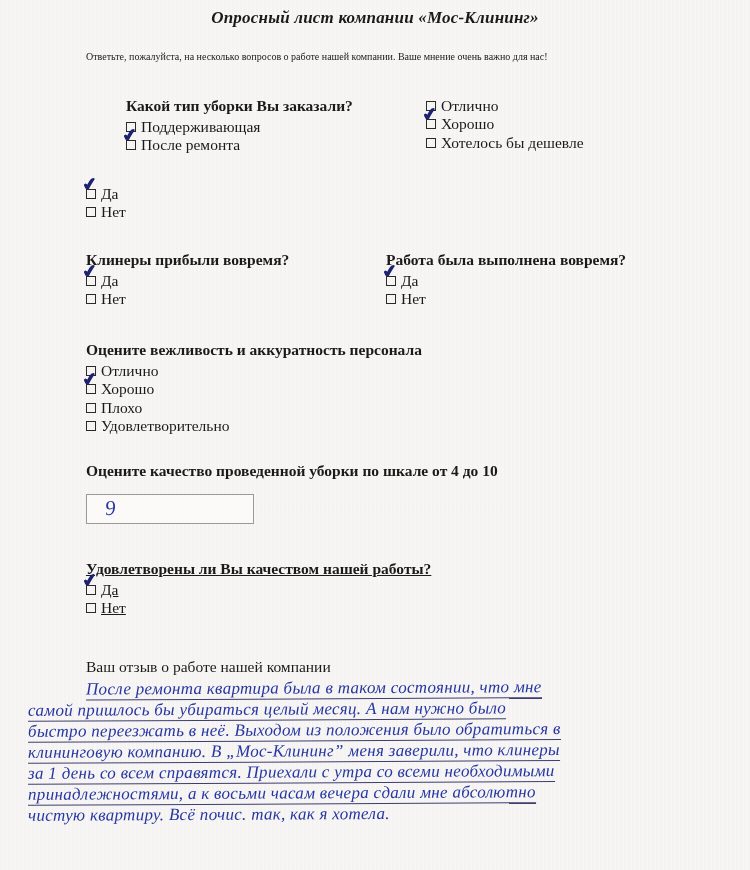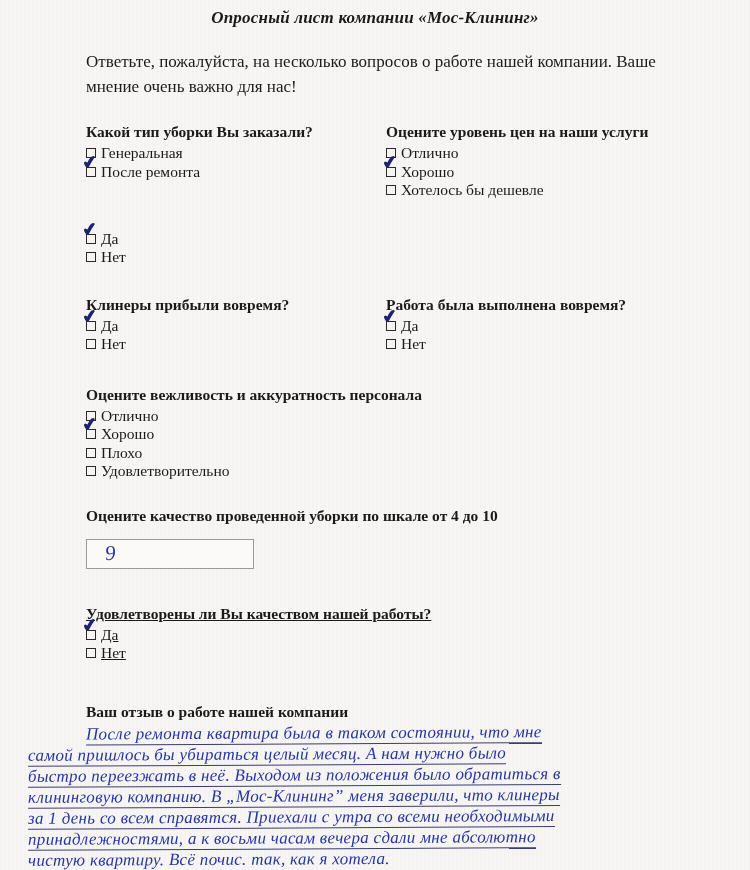--- a/index.html
+++ b/index.html
@@ -20,21 +20,21 @@
   .title {
     padding-top:8px;
     text-align:center;
     font-weight:bold;
     font-size:17px;
     letter-spacing:0.2px;
     font-style:italic;
   }
   .intro {
     margin:22px 80px 0 86px;
-    font-size:17px;
+    font-size:10px;
     line-height:1.45;
   }
   .qrow { display:flex; }
   .col-left  { width:300px; margin-left:86px; }
   .col-right { flex:1; }
   .qblock { margin-left:86px; }
   .q-label { font-weight:bold; font-size:15.5px; margin-bottom:3px; }
   .opt { font-size:15.5px; line-height:18.5px; white-space:nowrap; }
   .cbwrap {
     position:relative;
@@ -50,21 +50,21 @@
   }
   .tick {
     position:absolute; left:-4px; top:-14px;
     font-family:"DejaVu Sans", sans-serif;
     font-weight:bold;
     font-size:18px;
     color:#1d2370;
     transform:rotate(-8deg);
     text-shadow:0.5px 0.5px 0 #1d2370;
   }
-  .m-row1   { margin-top:24px; }
+  .m-row1   { margin-top:32px;padding-left:40px; }
   .m-phone  { margin-top:30px; }
   .m-row2   { margin-top:29px; }
   .m-polite { margin-top:32px; }
   .m-qual   { margin-top:26px; }
   .m-satisf { margin-top:36px;text-decoration:underline; }
   .m-review { margin-top:40px; }
   .score-box {
     margin:14px 0 0 86px;
     width:168px; height:30px;
     border:1px solid #9a9a96;
@@ -75,21 +75,21 @@
   .hand {
     font-family:"Liberation Serif", serif;
     font-style:italic;
     color:#2636a2;
   }
   .score-val {
     margin-left:18px;
     font-size:21px;
     transform:rotate(-4deg);
   }
-  .review-label { font-weight:bold; font-size:15.5px; margin-left:86px; }
+  .review-label { font-weight:normal; font-size:15.5px; margin-left:86px; }
   .review-lines { margin:2px 26px 0 28px; }
   .rline {
     font-size:17px;
     line-height:20px;
     height:21px;
     letter-spacing:0.3px;
     white-space:nowrap;
     transform:rotate(-0.3deg);
   }
   .rline .ul { border-bottom:1px solid #3d3d6e; padding-bottom:1px; }
@@ -101,28 +101,27 @@
 <div class="sheet">
 
   <div class="title">Опросный лист компании «Мос-Клининг»</div>
 
   <div class="intro">Ответьте, пожалуйста, на несколько вопросов о работе нашей компании. Ваше мнение очень важно для нас!</div>
 
   <div class="qrow m-row1">
     <div class="col-left">
       <div class="q-label">Какой тип уборки Вы заказали?</div>
       <div class="opt">
-        <span class="cbwrap"><span class="cb"></span></span><span>Генеральная</span>
+        <span class="cbwrap"><span class="cb"></span></span><span>Поддерживающая</span>
       </div>
       <div class="opt">
         <span class="cbwrap"><span class="cb"></span><span class="tick">✔</span></span><span>После ремонта</span>
       </div>
     </div>
     <div class="col-right">
-      <div class="q-label">Оцените уровень цен на наши услуги</div>
       <div class="opt">
         <span class="cbwrap"><span class="cb"></span></span><span>Отлично</span>
       </div>
       <div class="opt">
         <span class="cbwrap"><span class="cb"></span><span class="tick">✔</span></span><span>Хорошо</span>
       </div>
       <div class="opt">
         <span class="cbwrap"><span class="cb"></span></span><span>Хотелось бы дешевле</span>
       </div>
     </div>

